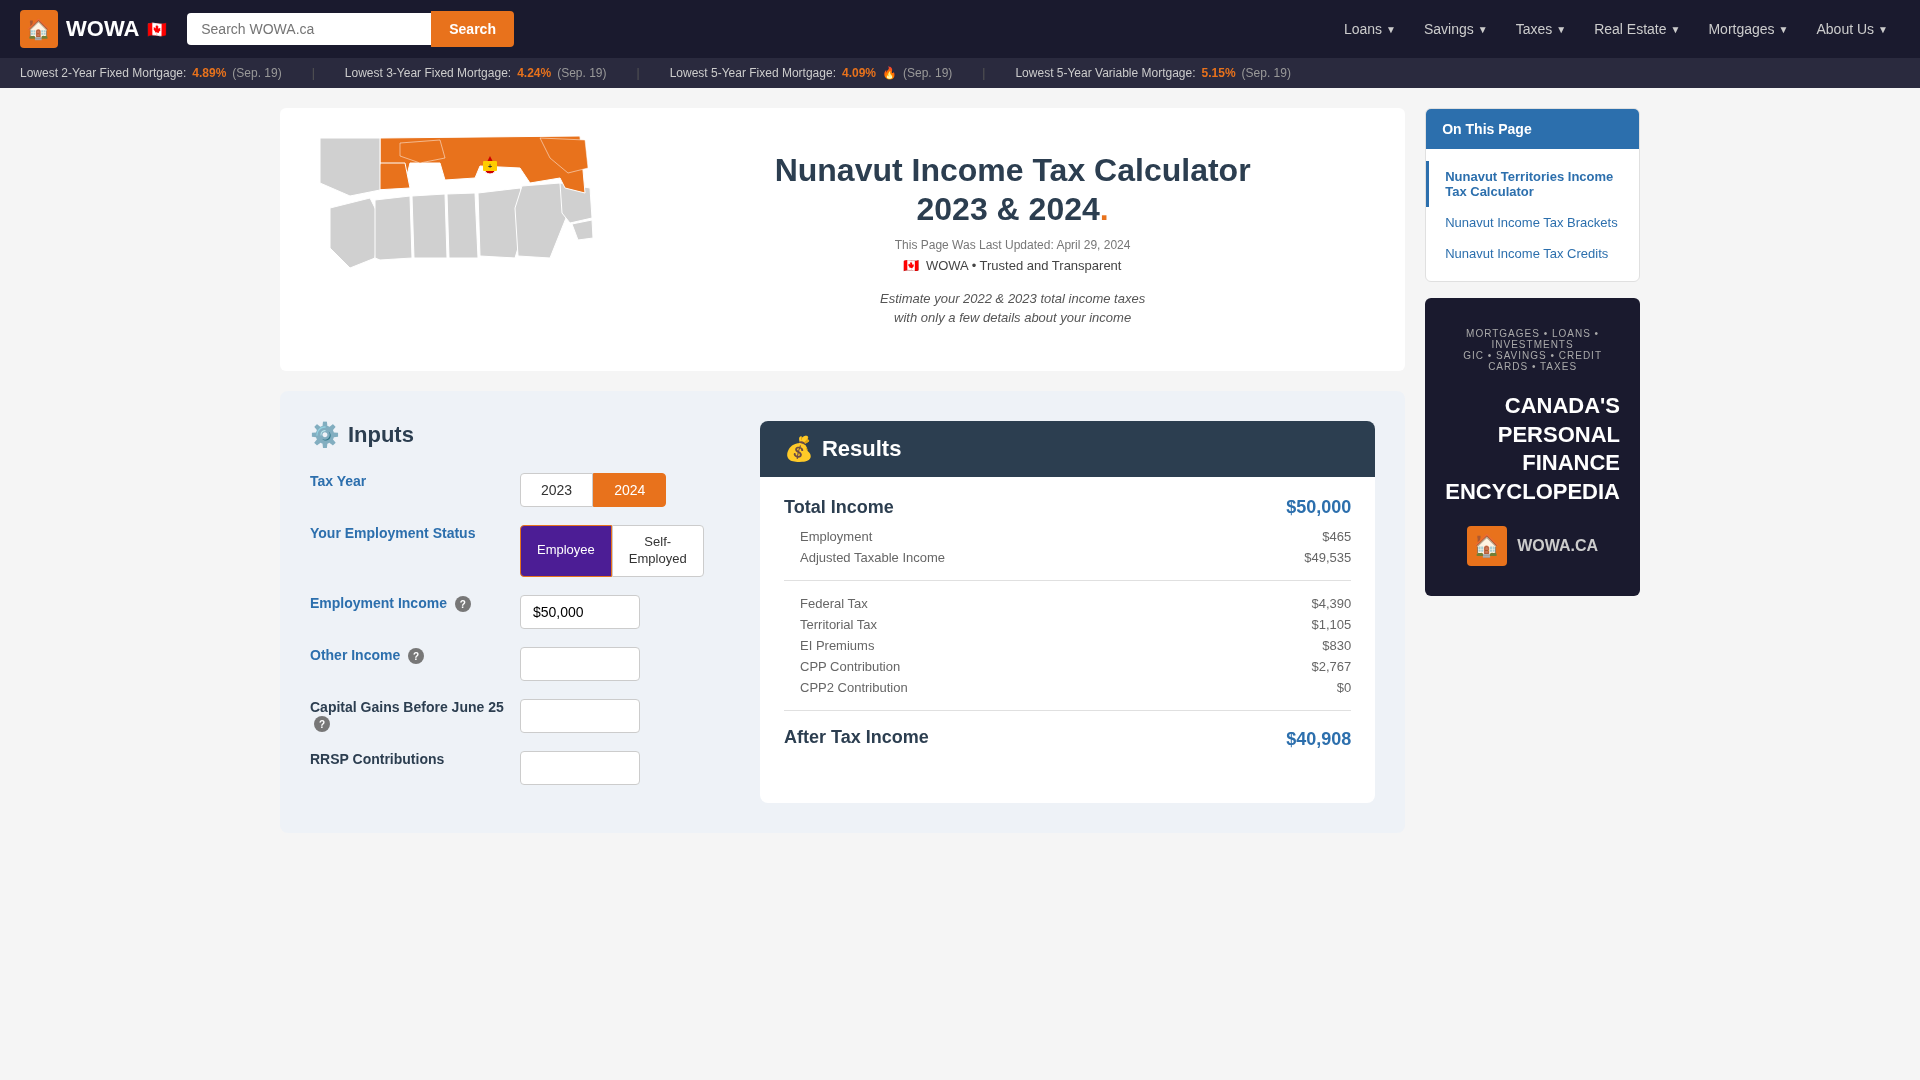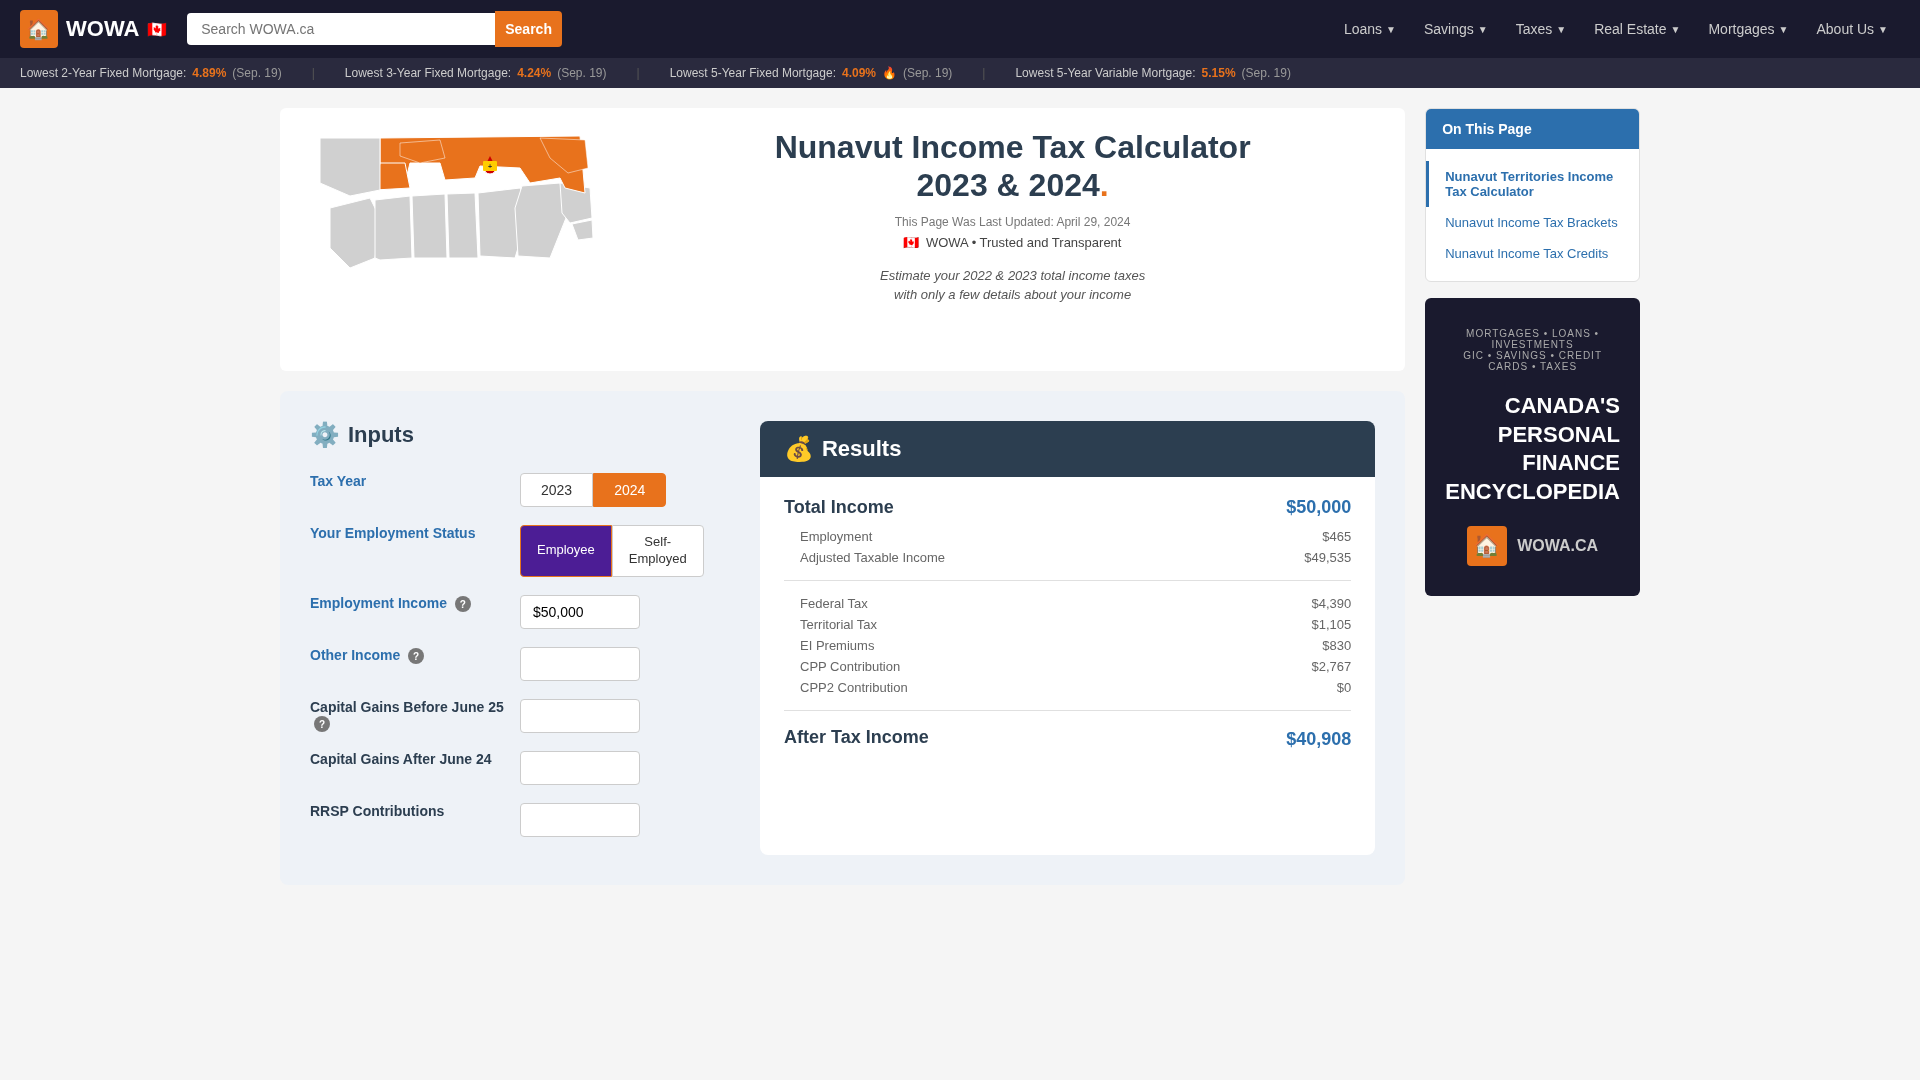--- a/index.html
+++ b/index.html
@@ -39,29 +39,29 @@
     .search-container {
       display: flex;
       align-items: center;
       gap: 0;
       flex: 0 0 auto;
     }
     .search-input {
       padding: 8px 14px;
       border: none;
       border-radius: 4px 0 0 4px;
-      width: 308px;
+      width: 244px;
       font-size: 14px;
       outline: none;
     }
     .search-button {
       background: #e8721c;
       color: white;
       border: none;
-      padding: 8px 10px;
+      padding: 8px 18px;
       border-radius: 0 4px 4px 0;
       cursor: pointer;
       font-size: 14px;
       font-weight: bold;
       height: 36px;
     }
     .nav-links {
       display: flex;
       align-items: center;
       gap: 4px;
@@ -103,20 +103,21 @@
       max-width: 1400px;
       margin: 0 auto;
       padding: 20px;
       gap: 20px;
     }
     .content-area { flex: 1; }
 
     
     .hero {
       display: flex;
+      align-items: center;
       gap: 40px;
       background: white;
       padding: 20px;
       border-radius: 6px;
       margin-bottom: 20px;
     }
     .map-container {
       flex: 0 0 300px;
     }
     .map-svg {
@@ -568,24 +569,20 @@
         </div>
 
         <div class="input-row">
           <span class="input-label-dark">
             Capital Gains Before June 25
             <span class="help-icon">?</span>
           </span>
           <input type="text" class="calc-input" style="">
         </div>
 
-        <div class="input-row">
-          <span class="input-label-dark">Capital Gains After June 24</span>
-          <input type="text" class="calc-input" style="">
-        </div>
 
         <div class="input-row">
           <span class="input-label-dark">RRSP Contributions</span>
           <input type="text" class="calc-input" style="">
         </div>
       </div>
 
       <div class="results-panel">
         <div class="results-header">
           <span class="section-icon">💰</span>

